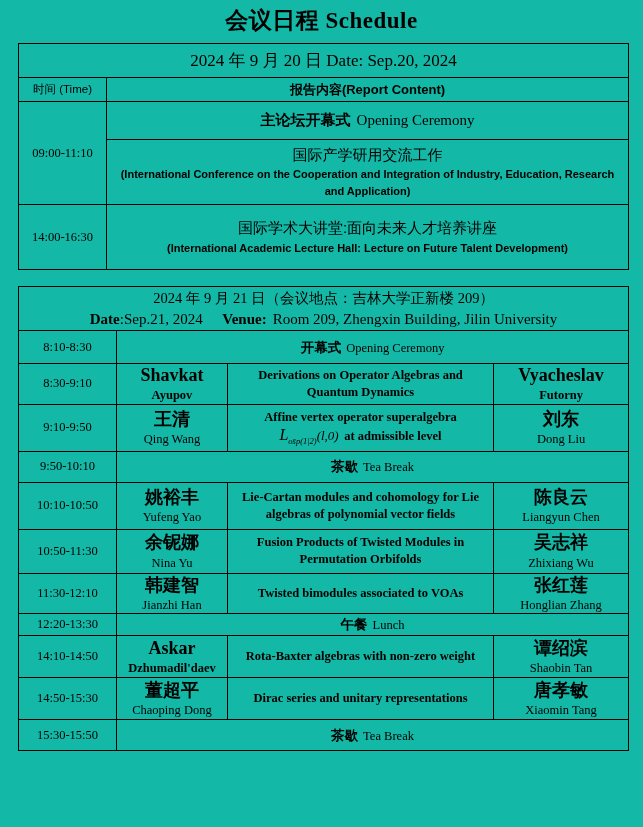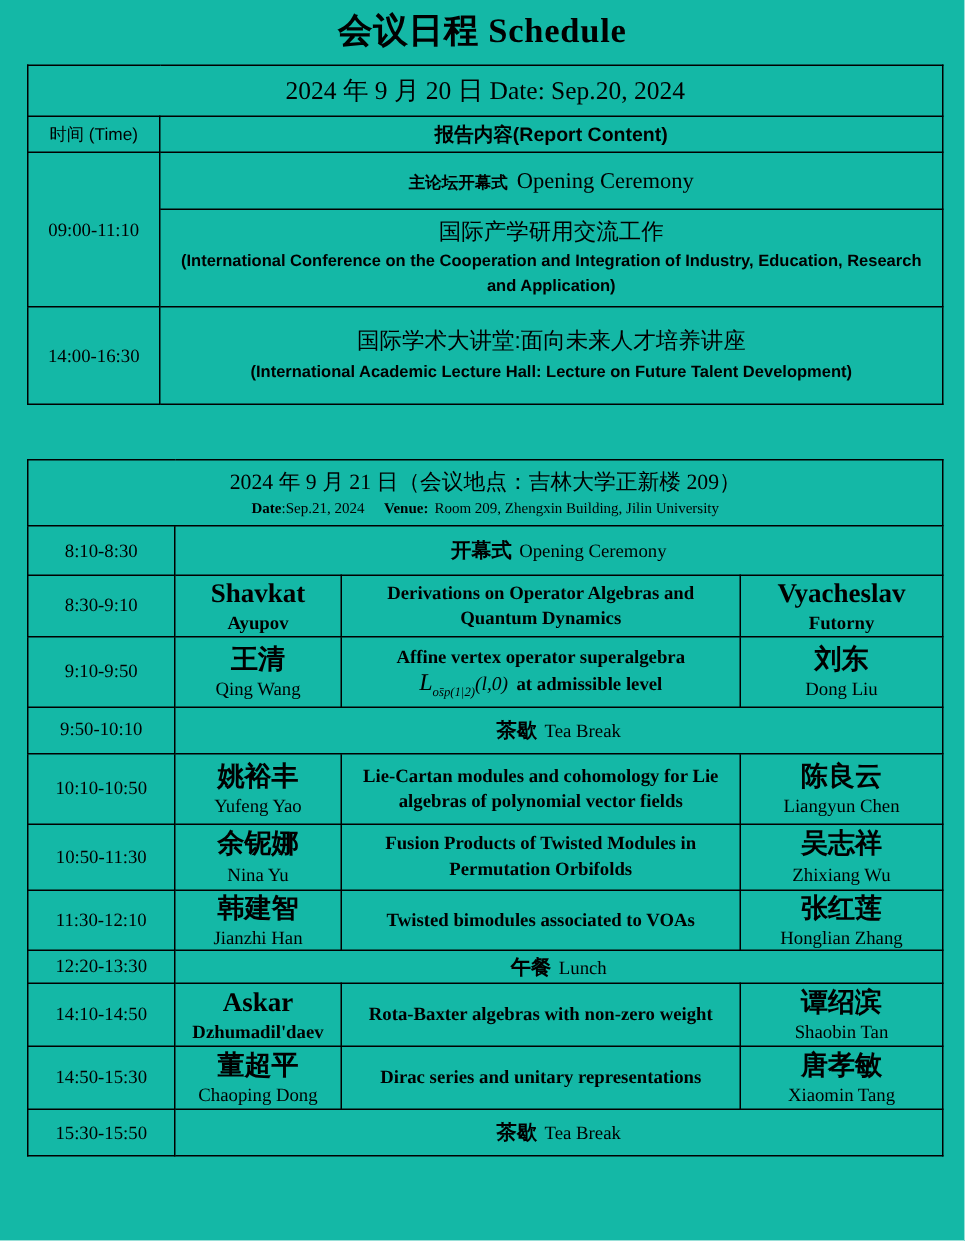--- a/index.html
+++ b/index.html
@@ -17,38 +17,38 @@
   
   .t1{width:610px;}
   .t1 .hdr td{font-size:17px;font-family:"Liberation Serif",serif;margin-top:12px;}
   .t1 .colhead .time-h{font-size:11.5px;font-family:"Liberation Sans",sans-serif;}
   .t1 .colhead .content-h{font-size:13px;font-weight:bold;font-family:"Liberation Sans",sans-serif;}
   .t1 .time-cell{font-size:12.5px;font-family:"Liberation Serif",serif;}
 
   
   .t2{width:610px;}
   .t2 .hdr-zh{font-size:14.5px;font-family:"Liberation Serif",serif;margin-bottom:3px;}
-  .t2 .hdr-en{font-size:10px;font-family:"Liberation Serif",serif;}
+  .t2 .hdr-en{font-size:15px;font-family:"Liberation Serif",serif;}
   .t2 .colhead div{font-family:"Liberation Sans",sans-serif;font-size:13.5px;}
   .t2 .colhead .en{font-family:"Liberation Serif",serif;font-size:12.5px;margin-top:9px;}
   .t2 .time-cell{font-size:12.5px;font-family:"Liberation Serif",serif;}
 
   .zh-b{font-weight:bold;font-family:"Liberation Sans",sans-serif;font-size:13.5px;}
   .en-r{font-family:"Liberation Serif",serif;font-size:12.5px;font-weight:normal;}
   .sp{margin-left:.40em;}
   .gap{margin-left:1.3em;}
   .b{font-weight:bold;}
 
   .talk-title{font-weight:bold;font-family:"Liberation Serif",serif;font-size:12.5px;line-height:1.35;}
   .name1{font-weight:bold;font-family:"Liberation Sans",sans-serif;font-size:18px;line-height:1.3;}
   .name1.latin{font-family:"Liberation Serif",serif;}
   .name2{font-family:"Liberation Serif",serif;font-size:12.5px;line-height:1.3;}
 
   .zh15{font-size:15px;font-family:"Liberation Sans",sans-serif;font-weight:normal;line-height:1.5;}
-  .zh15b{font-size:11px;font-family:"Liberation Sans",sans-serif;font-weight:bold;margin-top:19px;}
+  .zh15b{font-size:15px;font-family:"Liberation Sans",sans-serif;font-weight:bold;margin-top:19px;}
   .en15{font-size:15px;font-family:"Liberation Serif",serif;}
   .enb11{font-size:11px;font-weight:bold;font-family:"Liberation Sans",sans-serif;line-height:1.55;}
 
   .math{font-family:"Liberation Serif",serif;font-size:13px;}
   .math .L{font-style:italic;font-size:16px;}
   .math sub{font-size:8.5px;font-style:italic;vertical-align:-4px;letter-spacing:0;}
   .math .args{font-style:italic;font-size:13px;}
   .tail{margin-left:.45em;}
 </style>
 </head>
@@ -86,21 +86,21 @@
     <tr style="height:65px">
       <td class="time-cell">14:00-16:30</td>
       <td>
         <div class="zh15">国际学术大讲堂:面向未来人才培养讲座</div>
         <div class="enb11">(International Academic Lecture Hall: Lecture on Future Talent Development)</div>
       </td>
     </tr>
   </tbody>
     </table>
 
-  <table class="t2" style="margin-top:36px">
+  <table class="t2" style="margin-top:16px">
     <colgroup>
         <col style="width:98px">
         <col style="width:111px">
         <col style="width:266px">
         <col style="width:135px">
       </colgroup>
     <tbody>
         <tr style="height:44px">
       <td colspan="4">
         <div class="hdr-zh">2024 年 9 月 21 日（会议地点：吉林大学正新楼 209）</div>

